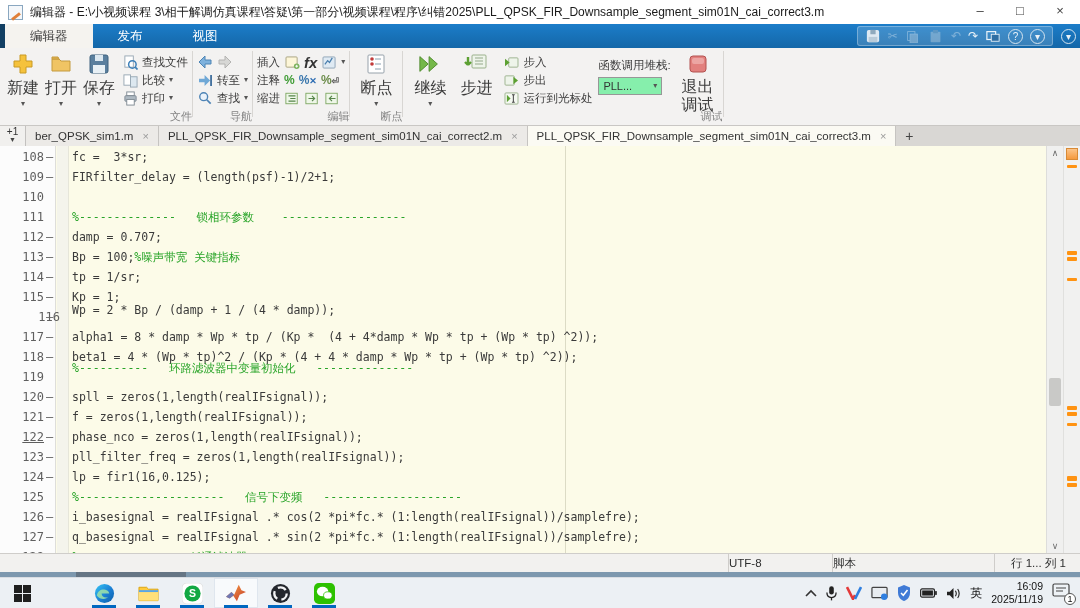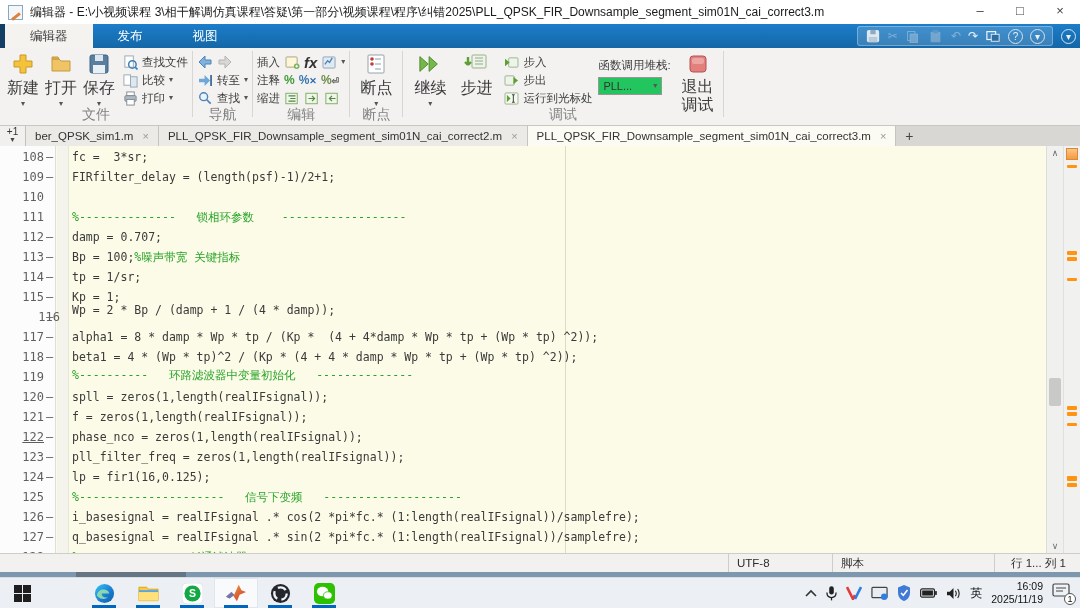--- a/index.html
+++ b/index.html
@@ -25,34 +25,34 @@
   .qa svg{display:block;}
   .qa .dis{opacity:.38;}
   .qa-glyph{font-size:12px;color:#eaf2f8;line-height:18px;}
   .qa-help,.qa-drop,.qa-more{width:15px;height:15px;border:1px solid #d5e4ef;border-radius:50%;
       color:#eaf2f8;font-size:10px;line-height:13px;text-align:center;}
   .qa-more-wrap{display:flex;align-items:center;height:24px;margin-right:4px;}
 
   
   .ribbon{top:48px;left:0;width:1080px;height:78px;background:#f3f2f1;border-bottom:1px solid #c9c7c4;display:flex;}
   .rgroup{position:relative;height:100%;padding:2px 4px 14px 4px;display:flex;align-items:flex-start;}
-  .gcaption{position:absolute;bottom:1px;left:0;right:0;text-align:center;font-size:14px;color:#838383;}
+  .gcaption{position:absolute;bottom:1px;left:0;right:0;text-align:right;font-size:11px;color:#838383;}
   .gsep{width:1px;height:66px;background:#d8d6d3;margin-top:3px;}
   .bigbtn{width:36px;display:flex;flex-direction:column;align-items:center;margin:2px 1px 0 1px;}
   .bigbtn .ic{width:24px;height:24px;display:flex;align-items:center;justify-content:center;}
   .bigbtn .lbl{font-size:16px;color:#3c3c3c;margin-top:2px;white-space:nowrap;}
   .caret{font-size:8px;color:#555;margin-top:1px;line-height:8px;}
   .stack{display:flex;flex-direction:column;margin-top:3px;}
   .smallbtn{display:flex;align-items:center;height:18px;font-size:11.5px;color:#3c3c3c;gap:4px;white-space:nowrap;}
   .smallbtn .caret{margin-top:0;}
   .icon16{width:16px;height:16px;display:inline-flex;align-items:center;justify-content:center;}
   .pct{font-weight:bold;font-size:12px;color:#3f9c35;}
   .callstack{display:flex;flex-direction:column;margin:8px 6px 0 6px;}
   .cs-label{font-size:11.5px;color:#3c3c3c;}
-  .cs-box{margin-top:4px;width:64px;height:18px;border:1px solid #979797;background:#22c55e;
+  .cs-box{margin-top:4px;width:64px;height:18px;border:1px solid #979797;background:#86efac;
       display:flex;align-items:center;font-size:11px;color:#333;padding:0 4px;justify-content:space-between;}
   .twoLine{text-align:center;line-height:1.15;}
 
   
   .doctabs{top:126px;left:0;width:1080px;height:20px;background:#d9d7d4;display:flex;align-items:stretch;}
   .tab-overflow{width:26px;background:#f1f0ee;border-right:1px solid #c3c1bf;display:flex;flex-direction:column;
       align-items:center;justify-content:center;font-size:10px;color:#333;line-height:8px;}
   .tab-overflow .tiny{font-size:7px;color:#444;}
   .dtab{display:flex;align-items:center;padding:0 9px;font-size:11.5px;color:#333;background:#eceae7;
       border-right:1px solid #c6c4c1;white-space:nowrap;}
@@ -76,21 +76,21 @@
   .sarrow{position:absolute;left:0;width:100%;text-align:center;font-size:9px;color:#6e6e6e;}
   .thumb{position:absolute;left:2px;width:12px;background:#c9c9c7;border-radius:2px;}
   .istrip{top:146px;left:1063px;width:17px;height:407px;background:#f1f1f0;border-left:1px solid #e0e0de;}
   .isummary{position:absolute;left:2px;top:2px;width:12px;height:12px;background:linear-gradient(#fcc488,#f59a3e);border:1px solid #d88a35;}
   .imark{position:absolute;left:3px;width:10px;background:#ff9312;border-radius:1px;}
 
   
   .statusbar{top:553px;left:0;width:1080px;height:19px;background:#f2f1ef;border-top:1px solid #cfcdca;
       display:flex;align-items:center;font-size:11.5px;color:#2d2d2d;}
   .sb-spacer{flex:1;}
-  .sb-cell{height:100%;display:flex;align-items:center;border-left:1px solid #cfcdca;padding:0 8px;}
+  .sb-cell{height:100%;display:flex;align-items:center;border-left:1px solid #cfcdca;padding:0 0;}
   .sb-enc{width:104px;}
   .sb-type{width:162px;}
   .sb-pos{width:86px;justify-content:flex-end;padding-right:14px;}
 
   
   .behind{top:572px;left:0;width:1080px;height:5px;background:#7d98ae;}
   .behind-frag{position:absolute;left:76px;top:0;width:110px;height:5px;background:#5d6a75;opacity:.75;}
 
   
   .taskbar{top:577px;left:0;width:1080px;height:31px;background:#ecf0f4;border-top:1px solid #d9dde2;display:flex;align-items:stretch;}
@@ -481,21 +481,21 @@
       <div class="cl" style="top: 21px;"><span class="c">FIRfilter_delay = (length(psf)-1)/2+1;</span></div>
       <div class="cl" style="top: 41px;"></div>
       <div class="cl" style="top: 61px;"><span class="m">%--------------   锁相环参数    ------------------</span></div>
       <div class="cl" style="top: 81px;"><span class="c">damp = 0.707;</span></div>
       <div class="cl" style="top: 101px;"><span class="c">Bp = 100;</span><span class="m">%噪声带宽 关键指标</span></div>
       <div class="cl" style="top: 121px;"><span class="c">tp = 1/sr;</span></div>
       <div class="cl" style="top: 141px;"><span class="c">Kp = 1;</span></div>
       <div class="cl" style="top: 154px;"><span class="c">Wp = 2 * Bp / (damp + 1 / (4 * damp));</span></div>
       <div class="cl" style="top: 181px;"><span class="c">alpha1 = 8 * damp * Wp * tp / (Kp *  (4 + 4*damp * Wp * tp + (Wp * tp) ^2));</span></div>
       <div class="cl" style="top: 201px;"><span class="c">beta1 = 4 * (Wp * tp)^2 / (Kp * (4 + 4 * damp * Wp * tp + (Wp * tp) ^2));</span></div>
-      <div class="cl" style="top: 219px;"><span class="m">%----------   环路滤波器中变量初始化   --------------</span></div>
+      <div class="cl" style="top: 212px;"><span class="m">%----------   环路滤波器中变量初始化   --------------</span></div>
       <div class="cl" style="top: 241px;"><span class="c">spll = zeros(1,length(realIFsignal));</span></div>
       <div class="cl" style="top: 261px;"><span class="c">f = zeros(1,length(realIFsignal));</span></div>
       <div class="cl" style="top: 281px;"><span class="c">phase_nco = zeros(1,length(realIFsignal));</span></div>
       <div class="cl" style="top: 301px;"><span class="c">pll_filter_freq = zeros(1,length(realIFsignal));</span></div>
       <div class="cl" style="top: 321px;"><span class="c">lp = fir1(16,0.125);</span></div>
       <div class="cl" style="top: 341px;"><span class="m">%---------------------   信号下变频   --------------------</span></div>
       <div class="cl" style="top: 361px;"><span class="c">i_basesignal = realIFsignal .* cos(2 *pi*fc.* (1:length(realIFsignal))/samplefre);</span></div>
       <div class="cl" style="top: 381px;"><span class="c">q_basesignal = realIFsignal .* sin(2 *pi*fc.* (1:length(realIFsignal))/samplefre);</span></div>
       <div class="cl" style="top: 401px;"><span class="m">%-------------   低通滤波器   ----------------</span></div>
     </div>

